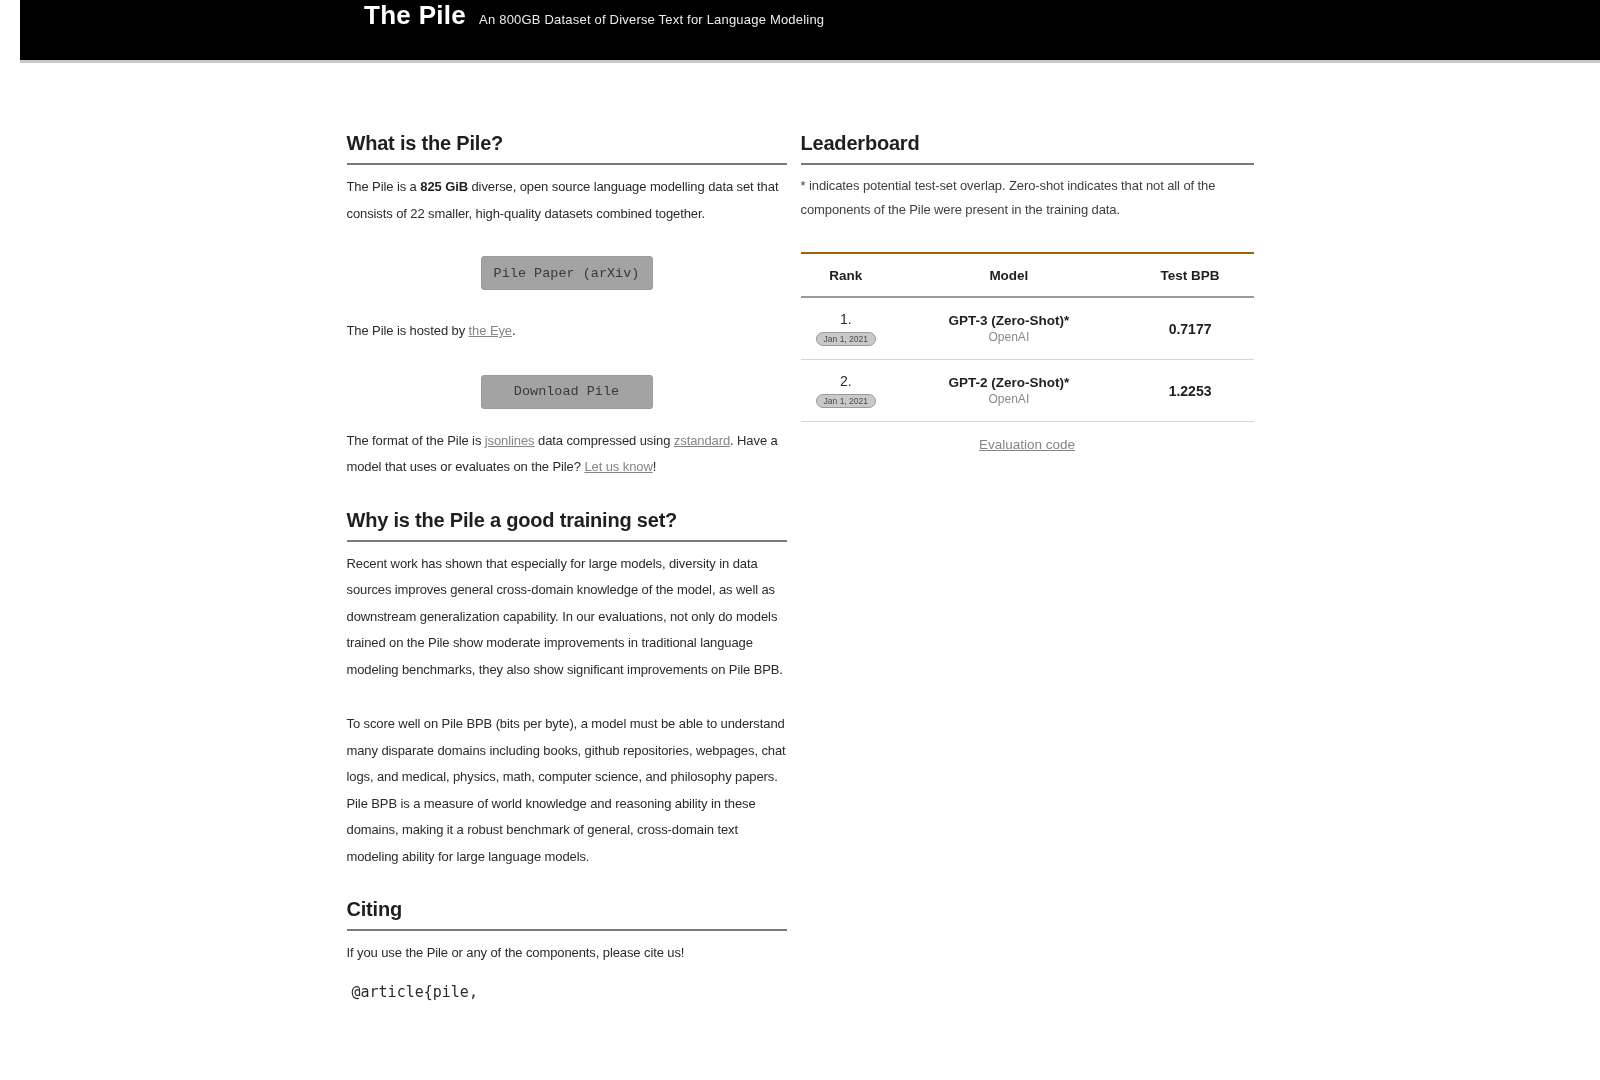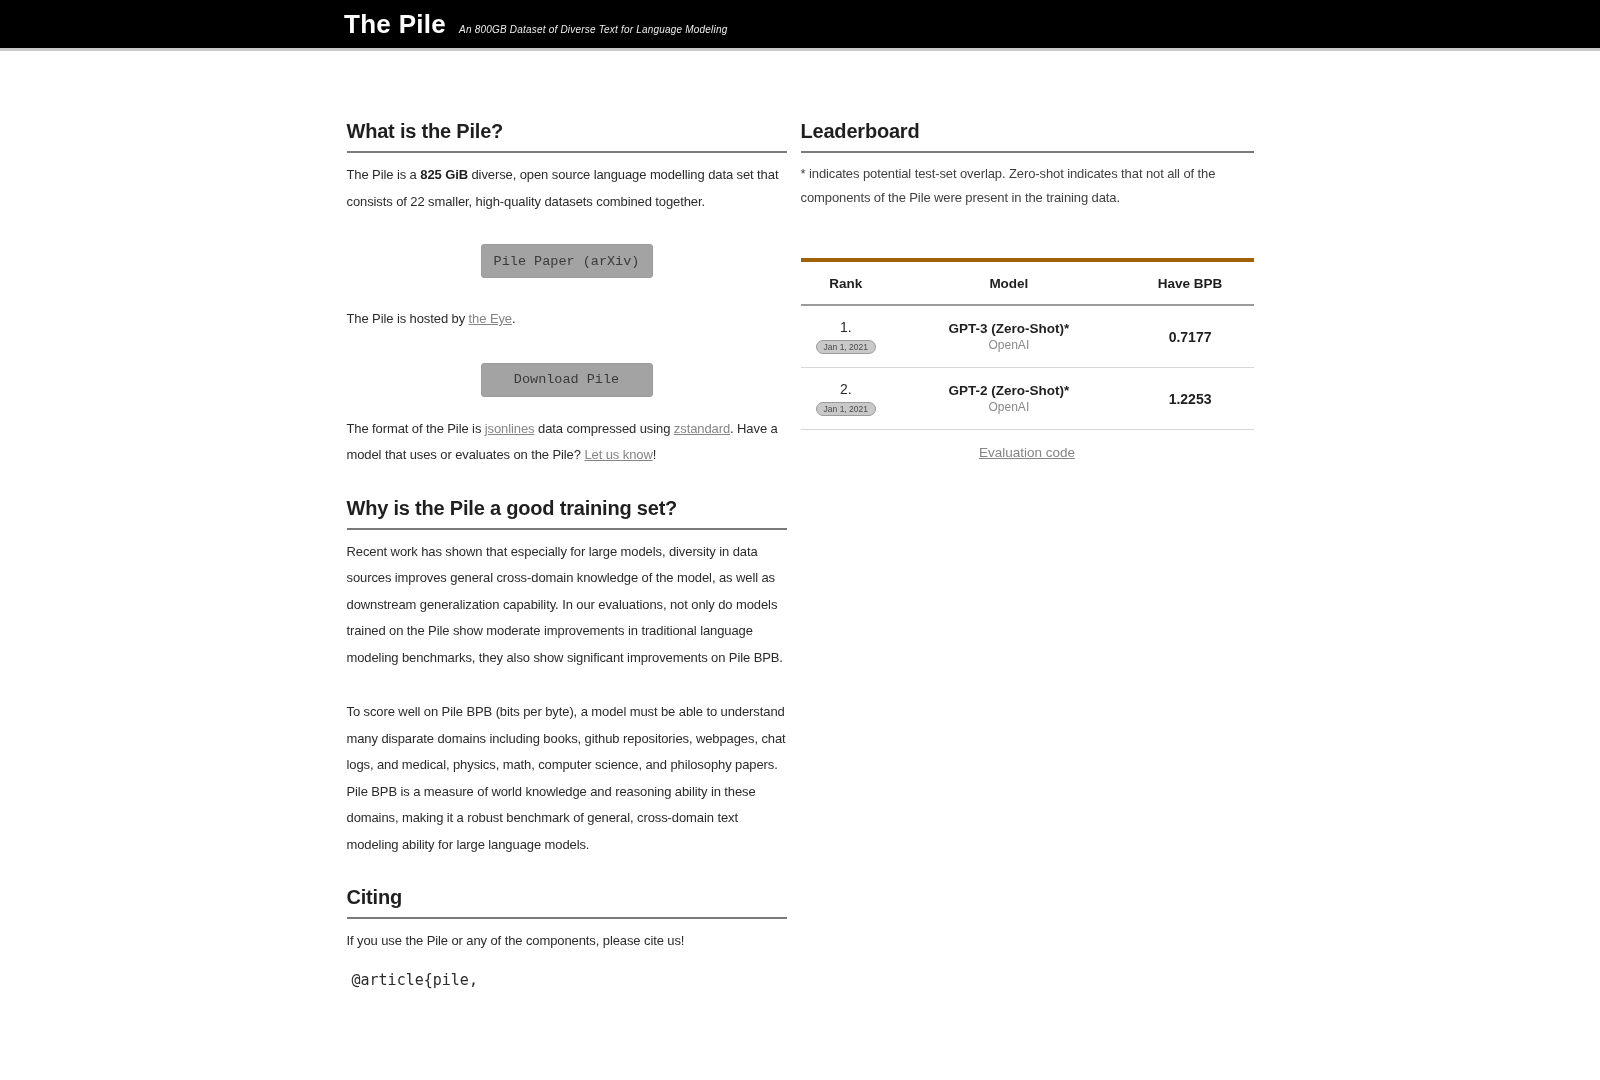--- a/index.html
+++ b/index.html
@@ -6,42 +6,42 @@
   html, body {
     margin: 0; padding: 0;
     width: 1600px; height: 1080px;
     overflow: hidden;
     background: #ffffff;
     font-family: "Liberation Sans", sans-serif;
     color: #2b2b2b;
   }
   
   .site-header {
-    height: 51px;
+    height: 63px;
     background: var(--header-bg, #000000);
     border-bottom: 3px solid #c8c8c8;
     display: flex;
-    align-items: center;
+    align-items: flex-start;
+    margin-left: 20px;
   }
   .header-inner {
     margin-left: 344px;
     display: flex;
     align-items: baseline;
     gap: 13px;
   }
   .site-title {
     color: #ffffff;
     font-size: 26px;
     font-weight: 700;
     letter-spacing: 0.3px;
   }
   .site-subtitle {
     color: #ececec;
-    font-style: italic;
-    font-size: 10px;
+    font-size: 13px;
     letter-spacing: 0.2px;
   }
   
   .container {
     width: 907px;
     margin: 0 auto;
     padding-top: 69px;
     display: flex;
     gap: 14px;
   }
@@ -98,22 +98,22 @@
   .note-text {
     font-size: 13px;
     line-height: 24px;
     letter-spacing: -0.1px;
     color: #3f3f3f;
     margin: 9px 0 0 0;
   }
   .leaderboard-table {
     width: 100%;
     border-collapse: collapse;
-    margin-top: 48px;
-    border-top: 4px solid #a16207;
+    margin-top: 30px;
+    border-top: 2px solid #a16207;
   }
   .leaderboard-table thead th {
     font-size: 13.5px;
     font-weight: 700;
     color: #1f1f1f;
     padding: 14px 0 13px 0;
     border-bottom: 2px solid #9b9b9b;
     text-align: center;
   }
   .leaderboard-table tbody td {
@@ -194,21 +194,21 @@
 
     <section>
       <h2 class="section-heading">Leaderboard</h2>
       <p class="note-text">* indicates potential test-set overlap. Zero-shot indicates that not all of the components of the Pile were present in the training data.</p>
 
       <table class="leaderboard-table">
         <thead>
           <tr>
             <th class="col-rank">Rank</th>
             <th class="col-model">Model</th>
-            <th class="col-bpb">Have BPB</th>
+            <th class="col-bpb">Test BPB</th>
           </tr>
         </thead>
         <tbody>
           <tr>
             <td class="col-rank">
               <div class="rank-number">1.</div>
               <span class="date-badge">Jan 1, 2021</span>
             </td>
             <td class="col-model">
               <div class="model-name">GPT-3 (Zero-Shot)*</div>

